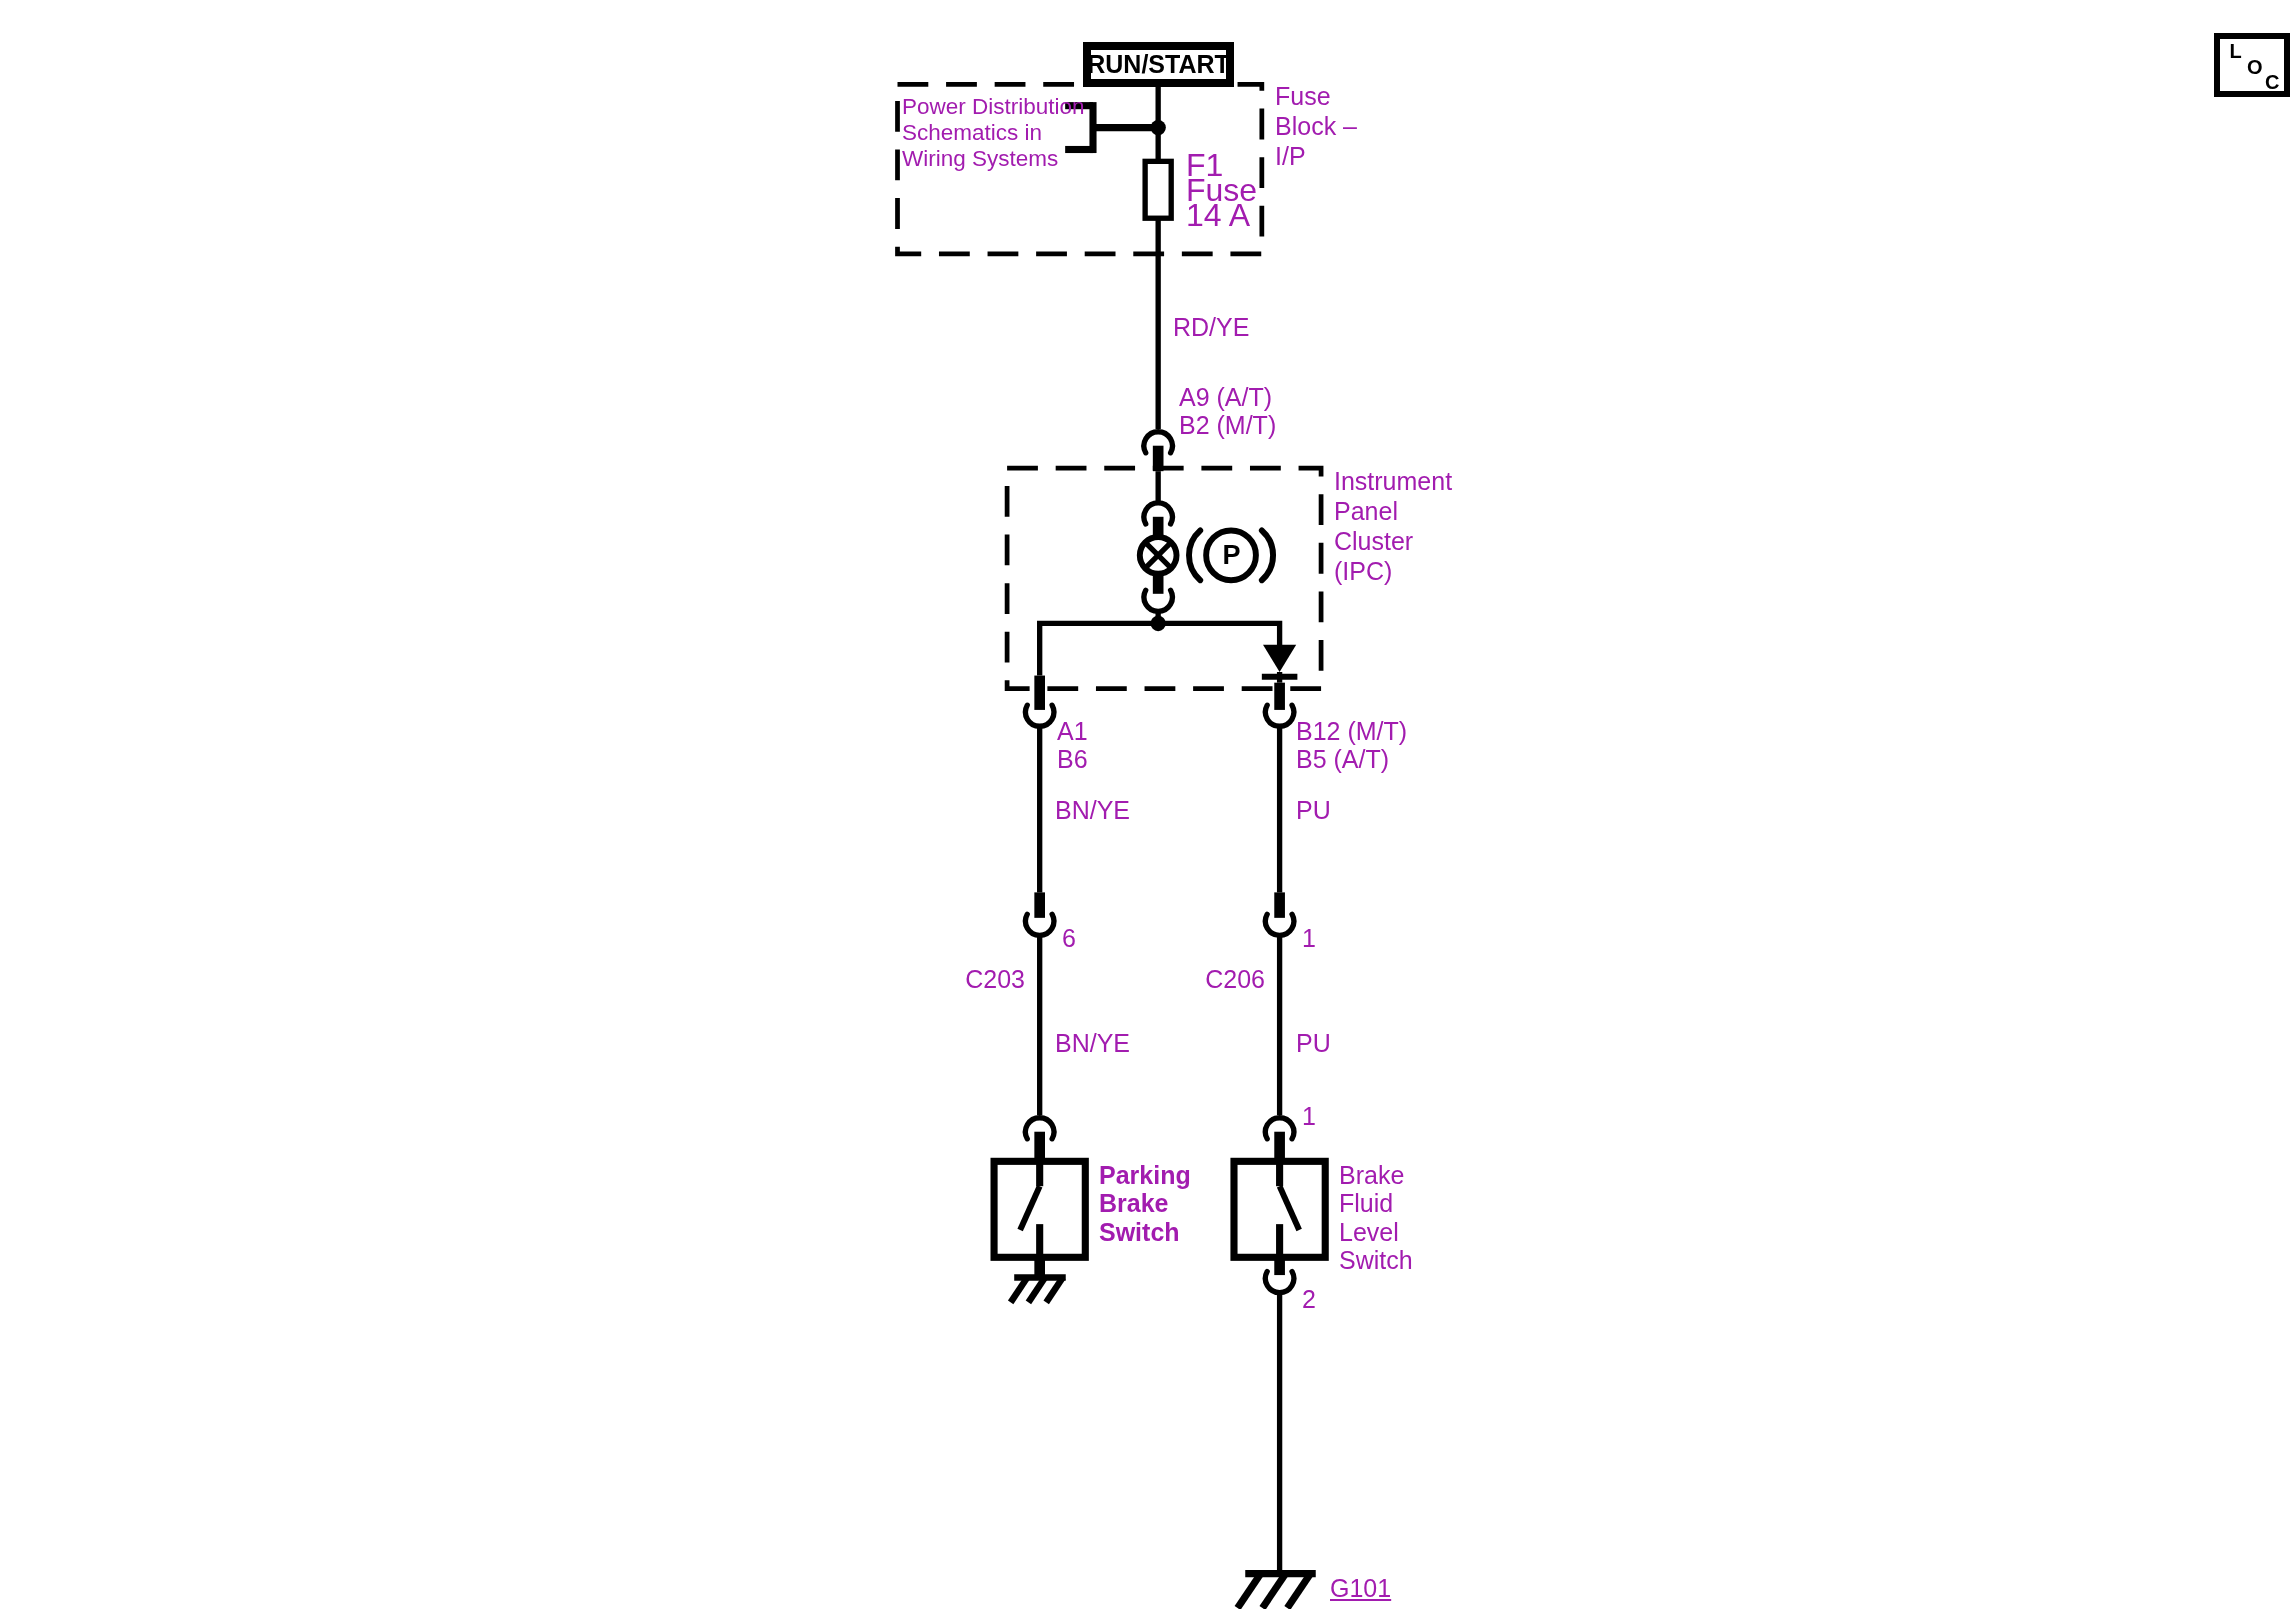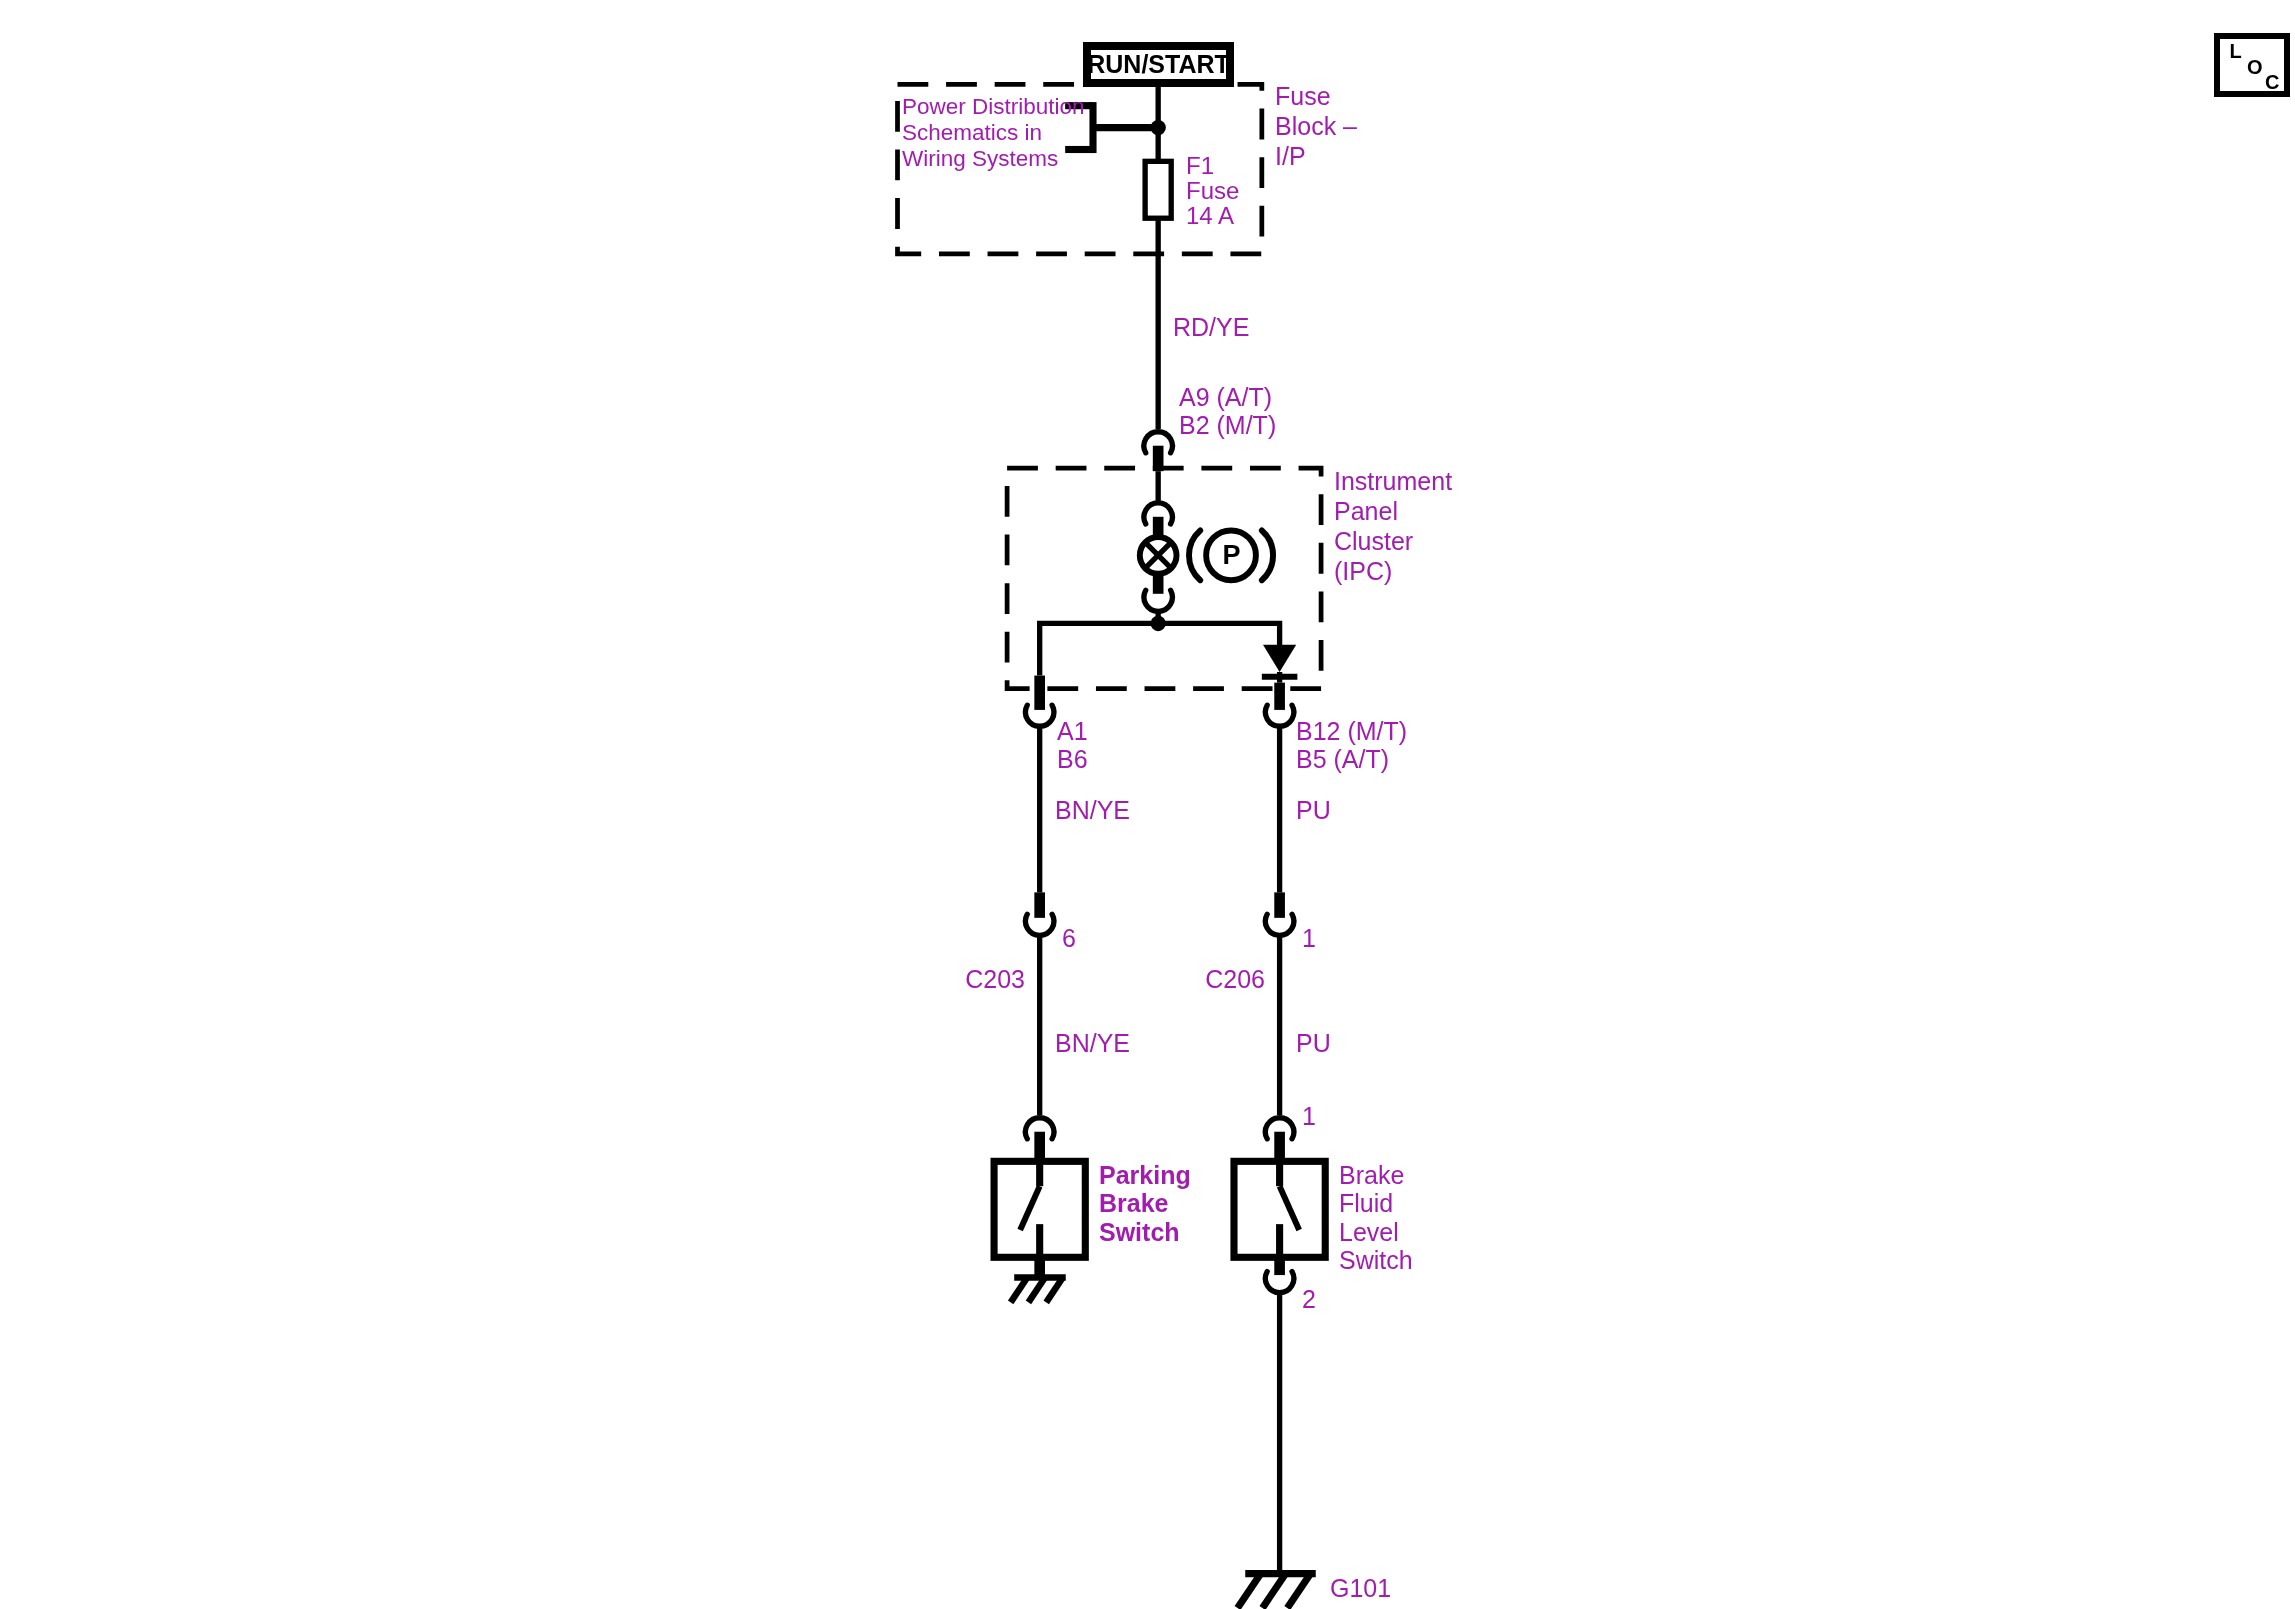--- a/index.html
+++ b/index.html
@@ -4,21 +4,21 @@
 <style>
   html,body{margin:0;padding:0;background:#ffffff;}
   body{font-family:"Liberation Sans","DejaVu Sans",sans-serif;color:#000;}
   .stage{position:relative;width:2295px;height:1610px;background:#fff;overflow:hidden;}
   .stage svg{position:absolute;left:0;top:0;}
   .lbl{position:absolute;font-size:25px;line-height:28.4px;white-space:nowrap;color:#a21caf;}
   .lbl span{display:block;}
   .lh50{line-height:30px;}
   .rt{text-align:right;margin-top:41px;}
   .pds{font-size:22.5px;line-height:26px;}
-  .fuselbl{font-size:24px;line-height:25px;}
+  .fuselbl{font-size:32px;line-height:25px;}
   .runstart{position:absolute;left:1083px;top:42px;width:151px;height:45px;border:8.3px solid #000;
             box-sizing:border-box;display:flex;align-items:center;justify-content:center;
             font-size:25px;font-weight:bold;background:#fff;}
   .locbox{position:absolute;left:2214px;top:33px;width:76px;height:64px;border:6px solid #000;
           box-sizing:border-box;background:#fff;}
   .locbox span{position:absolute;font-size:20px;font-weight:bold;line-height:20px;}
   .loc-l{left:9.5px;top:2.4px;}
   .loc-o{left:27px;top:18px;}
   .loc-c{left:45px;top:33px;}
   .pletter{position:absolute;left:1215px;top:540px;width:33px;height:31px;text-align:center;
@@ -238,16 +238,16 @@
 
   <div class="lbl" style="left:1339px;top:1161px;">
     <span>Brake</span>
     <span>Fluid</span>
     <span>Level</span>
     <span>Switch</span>
   </div>
 
   <div class="lbl" style="left:1302px;top:1285px;">2</div>
 
-  <div class="lbl" style="left:1330px;top:1574px;">G101</div>
+  <div class="lbl" style="left:1330px;top:1574px;text-decoration:underline;">G101</div>
 
 </div>
 
 
 </body></html>

